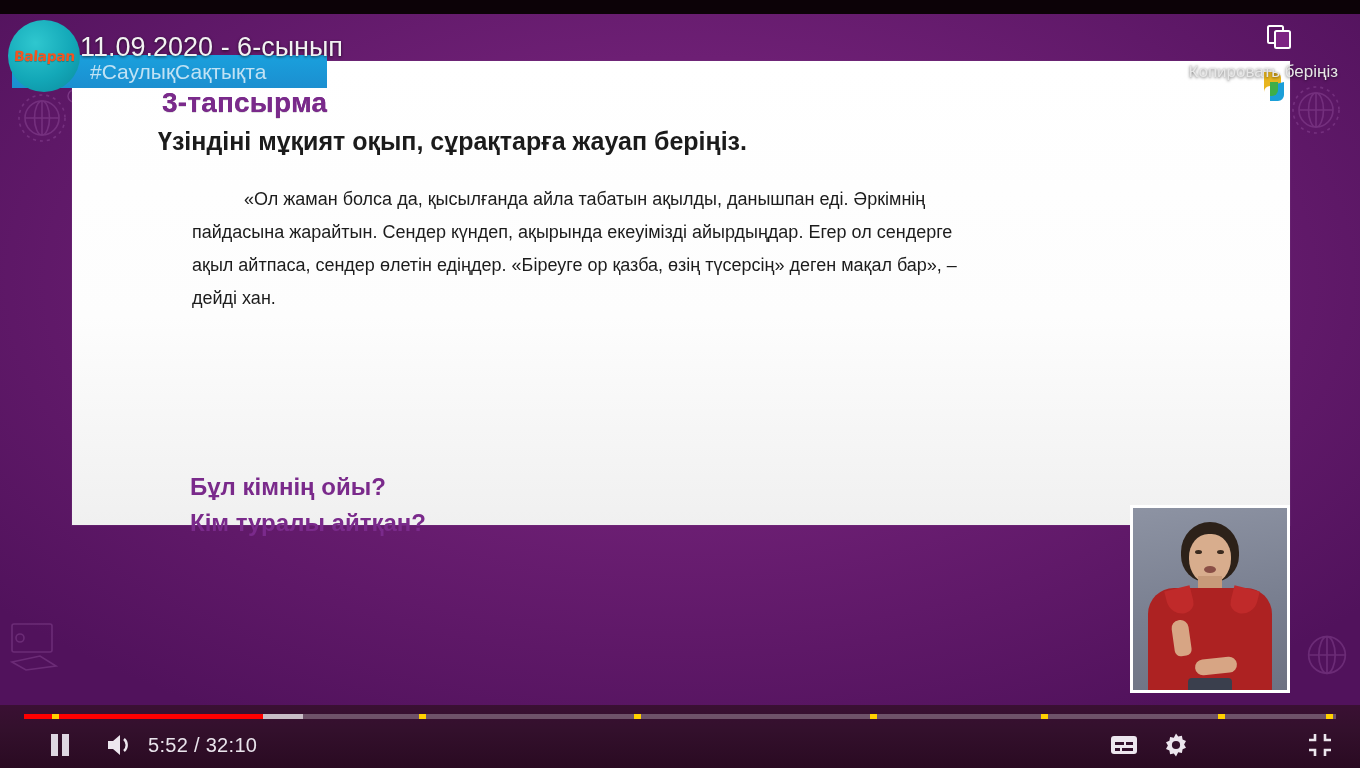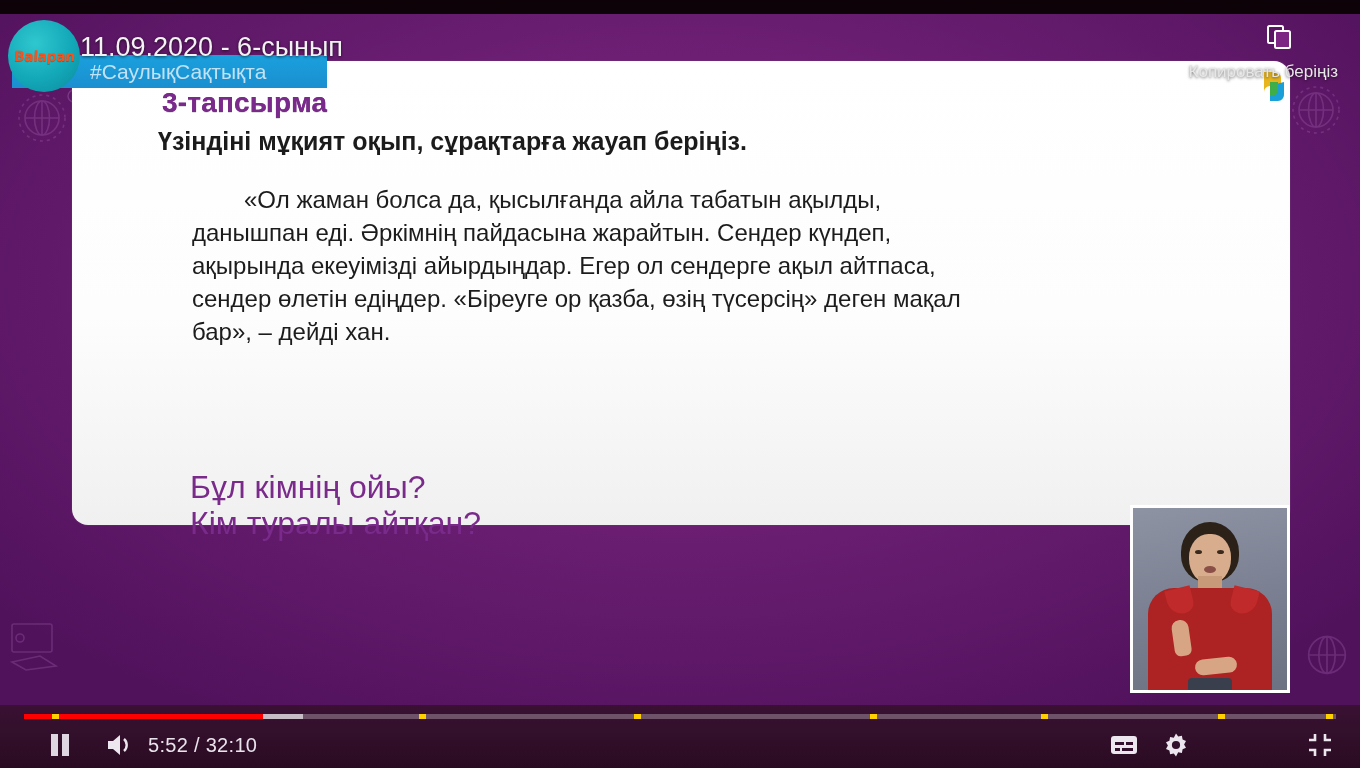--- a/index.html
+++ b/index.html
@@ -29,42 +29,41 @@
     position:absolute; opacity:.17; color:#e9a6f5;
     pointer-events:none;
   }
   .deco svg { display:block; }
 
   
   #slide {
     position:absolute; left:72px; top:61px; width:1218px; height:464px;
     background:linear-gradient(180deg,#ffffff 0%,#fdfdfd 55%,#f0f0f0 100%);
     box-shadow:0 0 0 1px rgba(120,60,130,.25);
-    border-radius:16px;
   }
 
   #slide-heading {
     position:absolute; left:90px; top:26px;
     font-size:28px; font-weight:bold; letter-spacing:.2px;
     background:linear-gradient(180deg,#8e3aa0 0%,#6b1f7c 100%);
     -webkit-background-clip:text; background-clip:text; color:#7a2a8b;
     text-shadow:0 1px 0 rgba(0,0,0,.12);
   }
   #slide-subheading {
     position:absolute; left:86px; top:66px; width:1000px;
     font-size:25px; font-weight:bold; color:#1b1b1b;
   }
   #slide-body {
     position:absolute; left:120px; top:122px; width:800px;
-    font-size:24px; line-height:33px; color:#1c1c1c;
+    font-size:18px; line-height:33px; color:#1c1c1c;
     text-indent:52px;
   }
   #slide-questions {
     position:absolute; left:118px; top:408px; width:900px;
-    font-size:32px; line-height:36px; font-weight:normal; color:#7a2a8b;
+    font-size:24px; line-height:36px; font-weight:bold; color:#7a2a8b;
   }
   #slide-questions div { white-space:nowrap; }
 
   
   #sign-inset {
     position:absolute; left:1130px; top:505px; width:160px; height:188px;
     background:#fff; padding:3px;
   }
   #sign-inner {
     position:relative; width:100%; height:100%;

